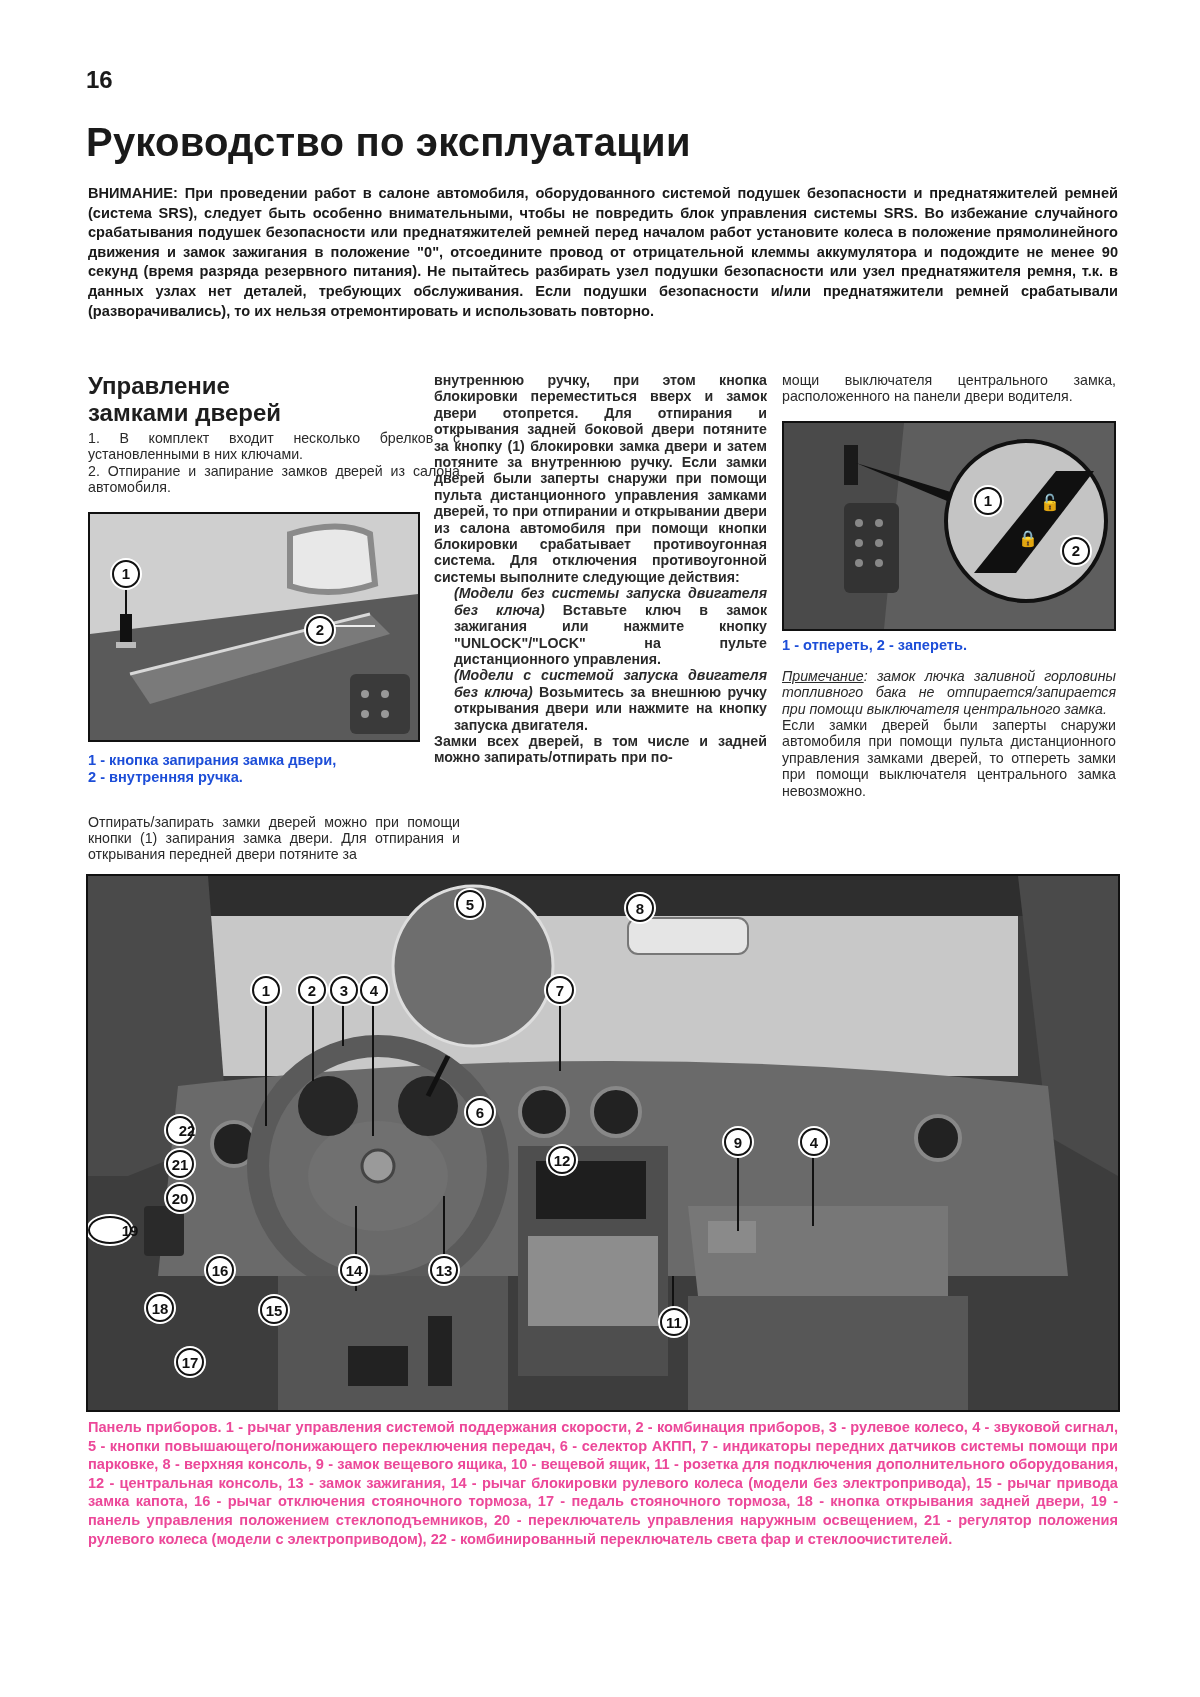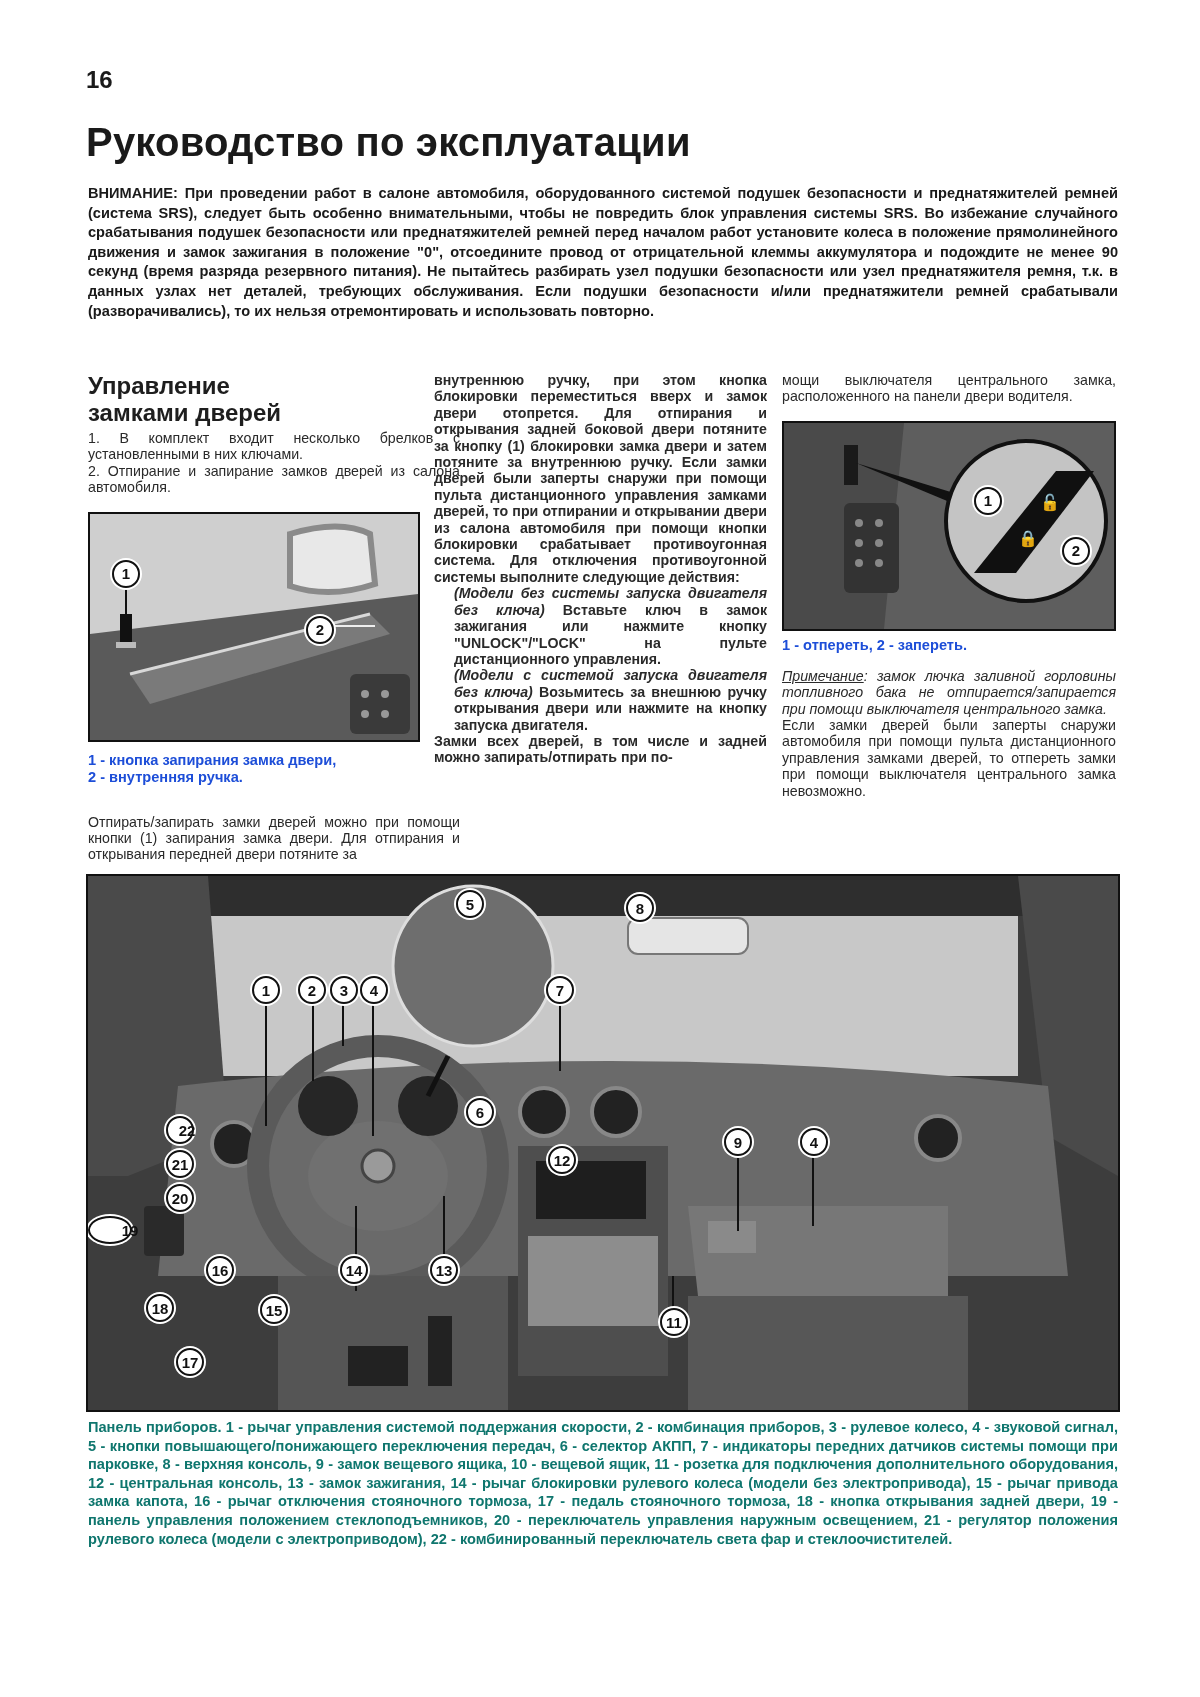--- a/index.html
+++ b/index.html
@@ -13,21 +13,21 @@
   .col1 { left: 88px; top: 372px; width: 372px; }
   .col2 { left: 434px; top: 372px; width: 333px; font-weight: bold; }
   .col3 { left: 782px; top: 372px; width: 334px; }
   .sec-title { font-size: 24px; font-weight: bold; line-height: 27px; color: #1e1e1e; margin-bottom: 4px; text-align: left; }
   .caption { font-weight: bold; font-size: 14.6px; line-height: 17px; color: #1d4ed8; text-align: left; }
   .ital { font-style: italic; padding-left: 20px; }
   .note-label { font-style: italic; text-decoration: underline; }
   .note-body { font-style: italic; }
   .photo { border: 2px solid #111; overflow: hidden; background: #555; }
   .callout { position: absolute; width: 28px; height: 28px; border-radius: 50%; background: #fff; border: 2px solid #111; font: bold 15px "Liberation Sans", sans-serif; color: #111; display: flex; align-items: center; justify-content: center; box-sizing: border-box; box-shadow: 0 0 0 2px #fff; }
-  .dash-caption { left: 88px; top: 1418px; width: 1030px; font-size: 14.6px; font-weight: bold; line-height: 18.6px; text-align: justify; color: #0f766e; }
+  .dash-caption { left: 88px; top: 1418px; width: 1030px; font-size: 14.6px; font-weight: bold; line-height: 18.6px; text-align: justify; color: #ec4899; }
   svg { display: block; }
 </style>
 </head>
 <body>
 
 <div class="abs page-num">16</div>
 <div class="abs title">Руководство по эксплуатации</div>
 <div class="abs warning">ВНИМАНИЕ: При проведении работ в салоне автомобиля, оборудованного системой подушек безопасности и преднатяжителей ремней (система SRS), следует быть особенно внимательными, чтобы не повредить блок управления системы SRS. Во избежание случайного срабатывания подушек безопасности или преднатяжителей ремней перед началом работ установите колеса в положение прямолинейного движения и замок зажигания в положение "0", отсоедините провод от отрицательной клеммы аккумулятора и подождите не менее 90 секунд (время разряда резервного питания). Не пытайтесь разбирать узел подушки безопасности или узел преднатяжителя ремня, т.к. в данных узлах нет деталей, требующих обслуживания. Если подушки безопасности и/или преднатяжители ремней срабатывали (разворачивались), то их нельзя отремонтировать и использовать повторно.</div>
 
 <div class="abs col col1">

